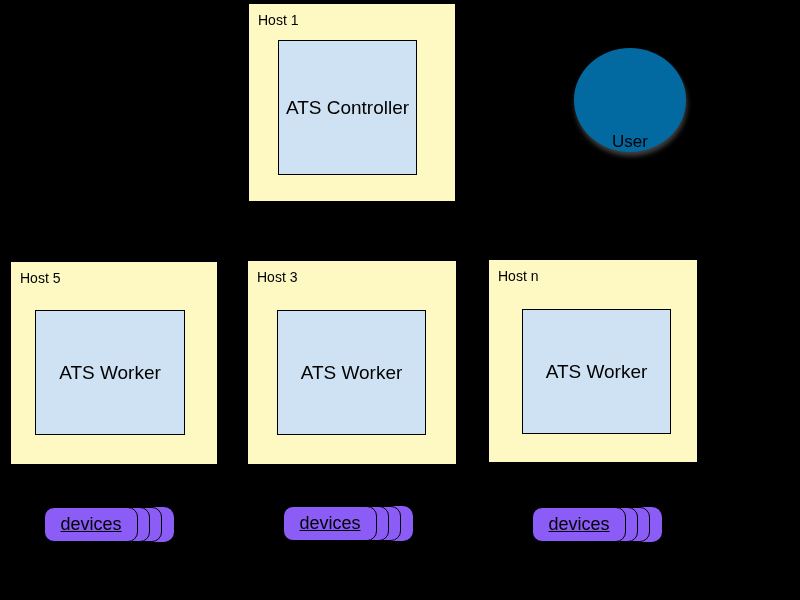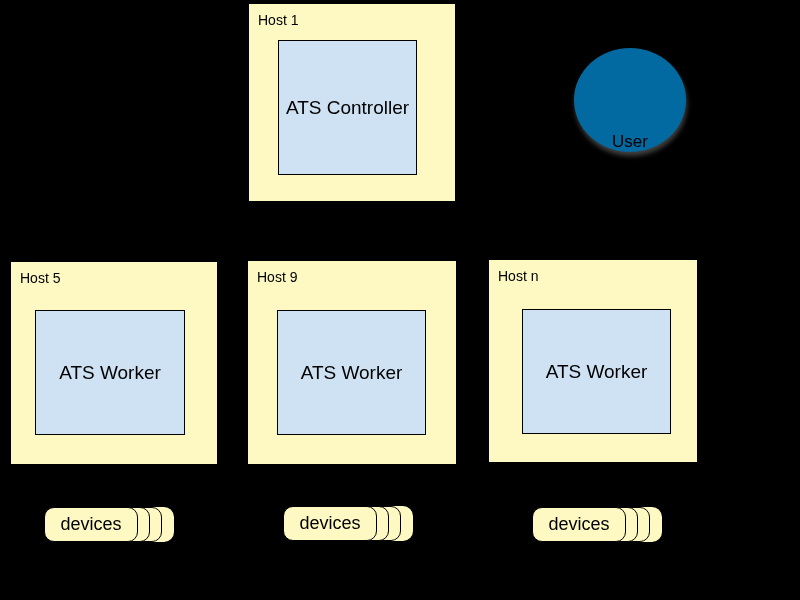--- a/index.html
+++ b/index.html
@@ -66,22 +66,23 @@
   
   .devices-stack {
     position: absolute;
     width: 132px; height: 37px;
   }
   .devices-stack .card {
     position: absolute;
     top: 0;
     width: 94px; height: 35px;
     border-radius: 10px;
-    background: #fef9c3;
+    background: #8b5cf6;
     box-sizing: border-box;
+    text-decoration: underline;
   }
   .devices-stack .card.back-3 { left: 36px; }                             
   .devices-stack .card.back-2 { left: 24px; border: 1px solid #000000; }
   .devices-stack .card.back-1 { left: 12px; border: 1px solid #000000; }
   .devices-stack .card.front  {
     left: 0;
     border: 1px solid #000000;
     display: flex;
     align-items: center;
     justify-content: center;
@@ -109,21 +110,21 @@
   </div>
 
   <div class="host" id="host-2">
     <div class="host-label">Host 5</div>
     <div class="component">
       <span>ATS Worker</span>
     </div>
   </div>
 
   <div class="host" id="host-3">
-    <div class="host-label">Host 9</div>
+    <div class="host-label">Host 3</div>
     <div class="component">
       <span>ATS Worker</span>
     </div>
   </div>
 
   <div class="host" id="host-n">
     <div class="host-label">Host n</div>
     <div class="component">
       <span>ATS Worker</span>
     </div>

